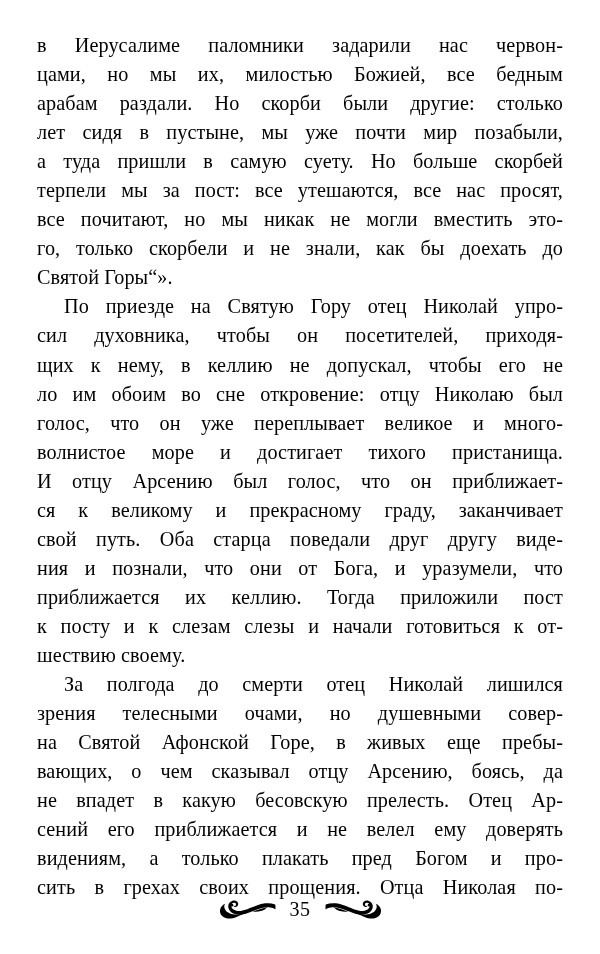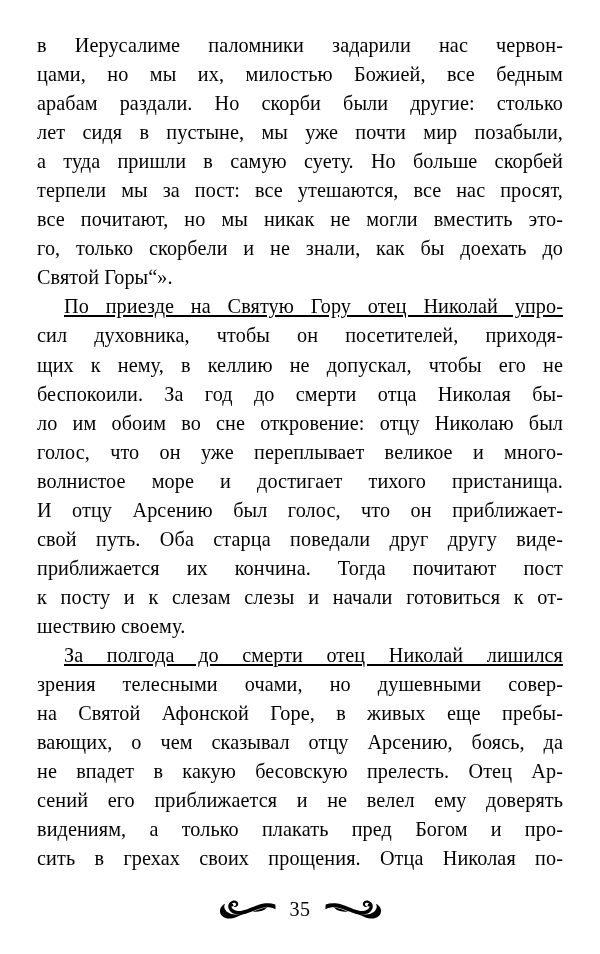--- a/index.html
+++ b/index.html
@@ -44,21 +44,20 @@
   }
   
   .line.flush {
     text-align: left;
     text-align-last: left;
     -moz-text-align-last: left;
   }
   
   .line.indent {
     text-indent: 27px;
-    text-decoration: underline;
   }
 
   .footer {
     position: absolute;
     left: 0;
     top: 899px;
     width: 600px;
     display: flex;
     align-items: center;
     justify-content: center;
@@ -94,27 +93,28 @@
         <span class="line">а туда пришли в самую суету. Но больше скорбей</span>
         <span class="line">терпели мы за пост: все утешаются, все нас просят,</span>
         <span class="line">все почитают, но мы никак не могли вместить это-</span>
         <span class="line">го, только скорбели и не знали, как бы доехать до</span>
         <span class="line flush">Святой Горы“».</span>
       </p>
       <p class="paragraph">
         <span class="line indent">По приезде на Святую Гору отец Николай упро-</span>
         <span class="line">сил духовника, чтобы он посетителей, приходя-</span>
         <span class="line">щих к нему, в келлию не допускал, чтобы его не</span>
-        <span class="line">беспокоили. За год до смерти отца Николая бы-</span>
         <span class="line">ло им обоим во сне откровение: отцу Николаю был</span>
         <span class="line">голос, что он уже переплывает великое и много-</span>
         <span class="line">волнистое море и достигает тихого пристанища.</span>
         <span class="line">И отцу Арсению был голос, что он приближает-</span>
+        <span class="line">ся к великому и прекрасному граду, заканчивает</span>
         <span class="line">свой путь. Оба старца поведали друг другу виде-</span>
-        <span class="line">приближается их кончина. Тогда почитают пост</span>
+        <span class="line">ния и познали, что они от Бога, и уразумели, что</span>
+        <span class="line">приближается их келлию. Тогда приложили пост</span>
         <span class="line">к посту и к слезам слезы и начали готовиться к от-</span>
         <span class="line flush">шествию своему.</span>
       </p>
       <p class="paragraph">
         <span class="line indent">За полгода до смерти отец Николай лишился</span>
         <span class="line">зрения телесными очами, но душевными совер-</span>
         <span class="line">на Святой Афонской Горе, в живых еще пребы-</span>
         <span class="line">вающих, о чем сказывал отцу Арсению, боясь, да</span>
         <span class="line">не впадет в какую бесовскую прелесть. Отец Ар-</span>
         <span class="line">сений его приближается и не велел ему доверять</span>

